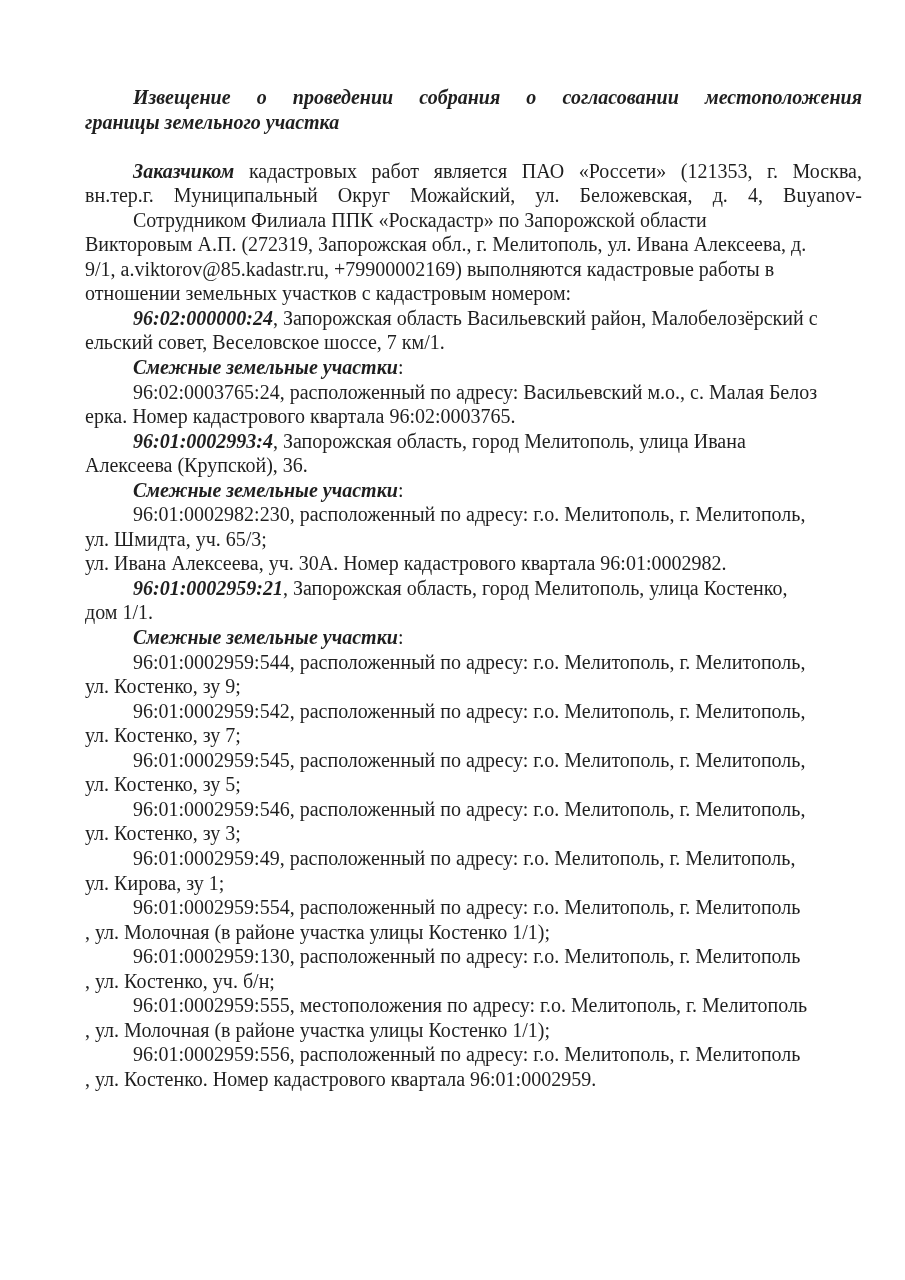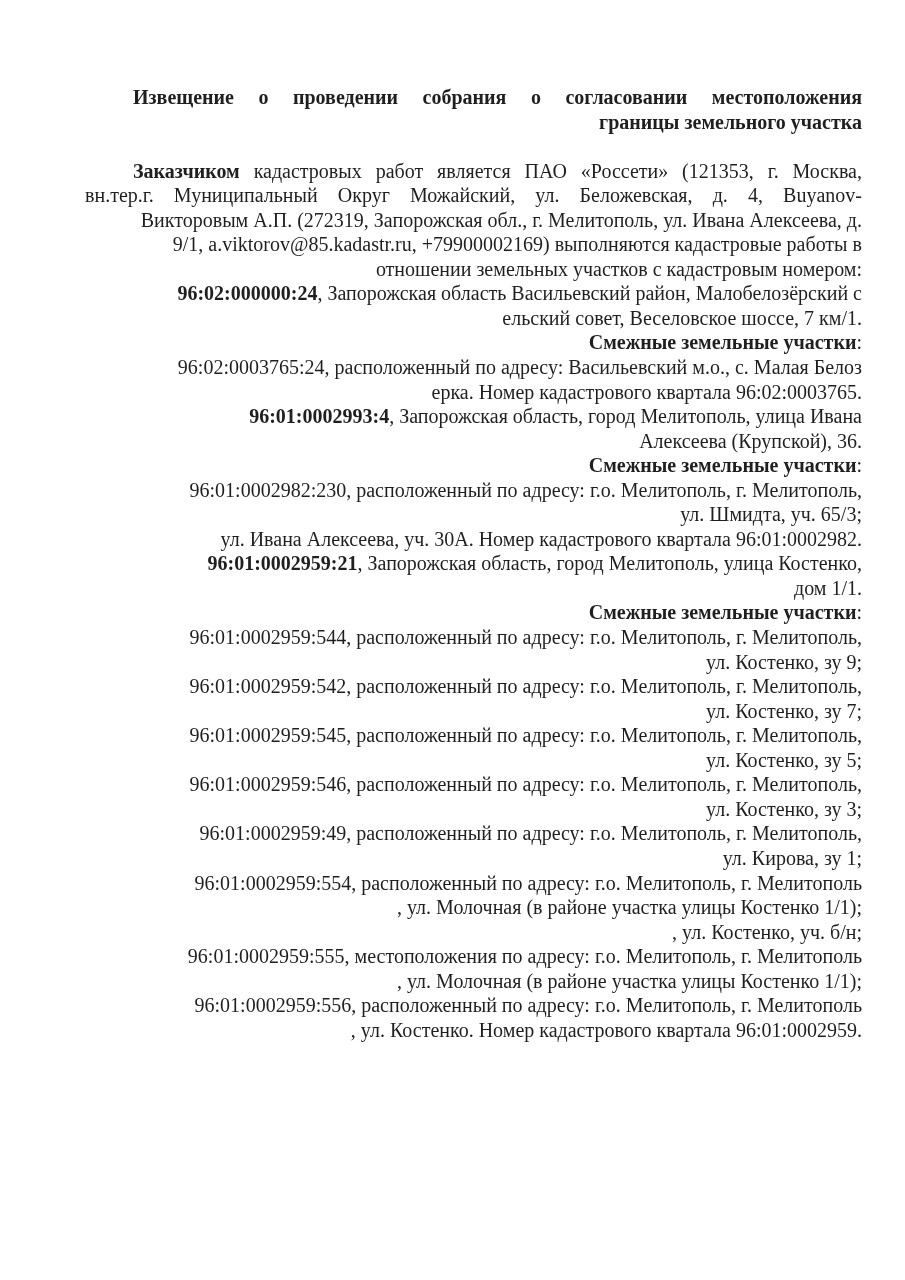--- a/index.html
+++ b/index.html
@@ -21,49 +21,50 @@
     left: 85px;
     top: 85px;
     width: 777px;
     font-size: 20px;
     line-height: 24.55px;
   }
   .block { margin: 0; }
   .block.gap-after { margin-bottom: 24.55px; }
   .line {
     white-space: pre;
-    text-align: right;
+    text-align: left;
   }
   .line.indent { padding-left: 48px; }
   .line.stretch {
     white-space: normal;
     text-align: justify;
     text-align-last: justify;
   }
   .line.stretch.indent {
     padding-left: 0;
     text-indent: 48px;
   }
-  .bold { font-weight: 700; }
+  .bold { font-weight: 700; font-style: italic; }
   .reg  { font-weight: 400; margin-top: 24px; }
 </style>
 </head>
 <body>
 
 <div class="page">
   <div class="text-block">
       <div class="block gap-after">
         <div class="line indent stretch"><span class="bold">Извещение о проведении собрания о согласовании местоположения</span></div>
         <div class="line"><span class="bold">границы земельного участка</span></div>
       </div>
       <div class="block">
         <div class="line indent stretch"><span class="bold">Заказчиком</span><span class="reg"> кадастровых работ является ПАО «Россети» (121353, г. Москва,</span></div>
         <div class="line stretch"><span class="reg">вн.тер.г. Муниципальный Округ Можайский, ул. Беложевская, д. 4, Buyanov-</span></div>
       </div>
       <div class="block">
+        <div class="line indent"><span class="reg">Сотрудником Филиала ППК «Роскадастр» по Запорожской области</span></div>
         <div class="line"><span class="reg">Викторовым А.П. (272319, Запорожская обл., г. Мелитополь, ул. Ивана Алексеева, д.</span></div>
         <div class="line"><span class="reg">9/1, a.viktorov@85.kadastr.ru, +79900002169) выполняются кадастровые работы в</span></div>
         <div class="line"><span class="reg">отношении земельных участков с кадастровым номером:</span></div>
       </div>
       <div class="block">
         <div class="line indent"><span class="bold">96:02:000000:24</span><span class="reg">, Запорожская область Васильевский район, Малобелозёрский с</span></div>
         <div class="line"><span class="reg">ельский совет, Веселовское шоссе, 7 км/1.</span></div>
       </div>
       <div class="block">
         <div class="line indent"><span class="bold">Смежные земельные участки</span><span class="reg">:</span></div>
@@ -113,20 +114,21 @@
       </div>
       <div class="block">
         <div class="line indent"><span class="reg">96:01:0002959:49, расположенный по адресу: г.о. Мелитополь, г. Мелитополь,</span></div>
         <div class="line"><span class="reg">ул. Кирова, зу 1;</span></div>
       </div>
       <div class="block">
         <div class="line indent"><span class="reg">96:01:0002959:554, расположенный по адресу: г.о. Мелитополь, г. Мелитополь</span></div>
         <div class="line"><span class="reg">, ул. Молочная (в районе участка улицы Костенко 1/1);</span></div>
       </div>
       <div class="block">
+        <div class="line indent"><span class="reg">96:01:0002959:130, расположенный по адресу: г.о. Мелитополь, г. Мелитополь</span></div>
         <div class="line"><span class="reg">, ул. Костенко, уч. б/н;</span></div>
       </div>
       <div class="block">
         <div class="line indent"><span class="reg">96:01:0002959:555, местоположения по адресу: г.о. Мелитополь, г. Мелитополь</span></div>
         <div class="line"><span class="reg">, ул. Молочная (в районе участка улицы Костенко 1/1);</span></div>
       </div>
       <div class="block">
         <div class="line indent"><span class="reg">96:01:0002959:556, расположенный по адресу: г.о. Мелитополь, г. Мелитополь</span></div>
         <div class="line"><span class="reg">, ул. Костенко. Номер кадастрового квартала 96:01:0002959.</span></div>
       </div>

